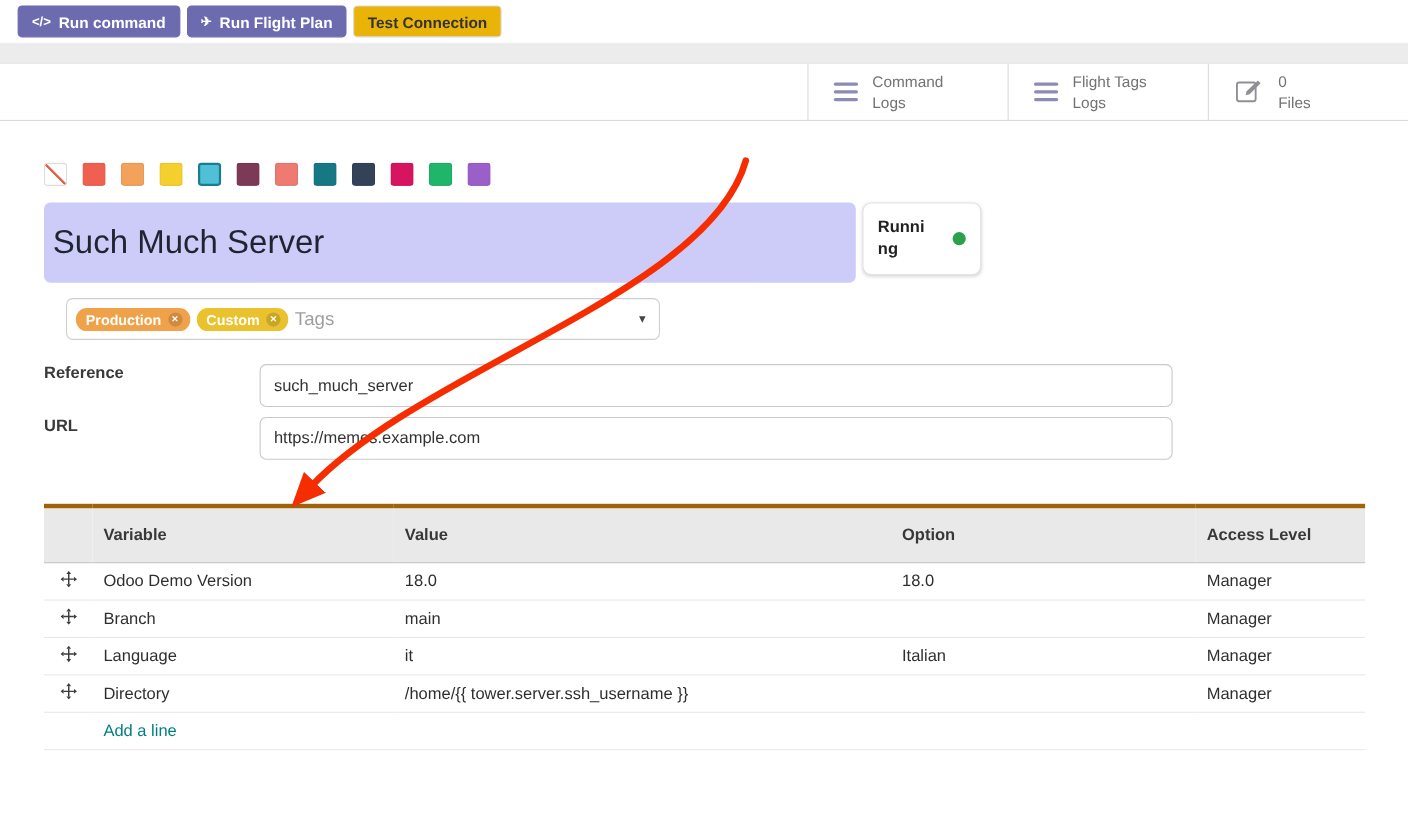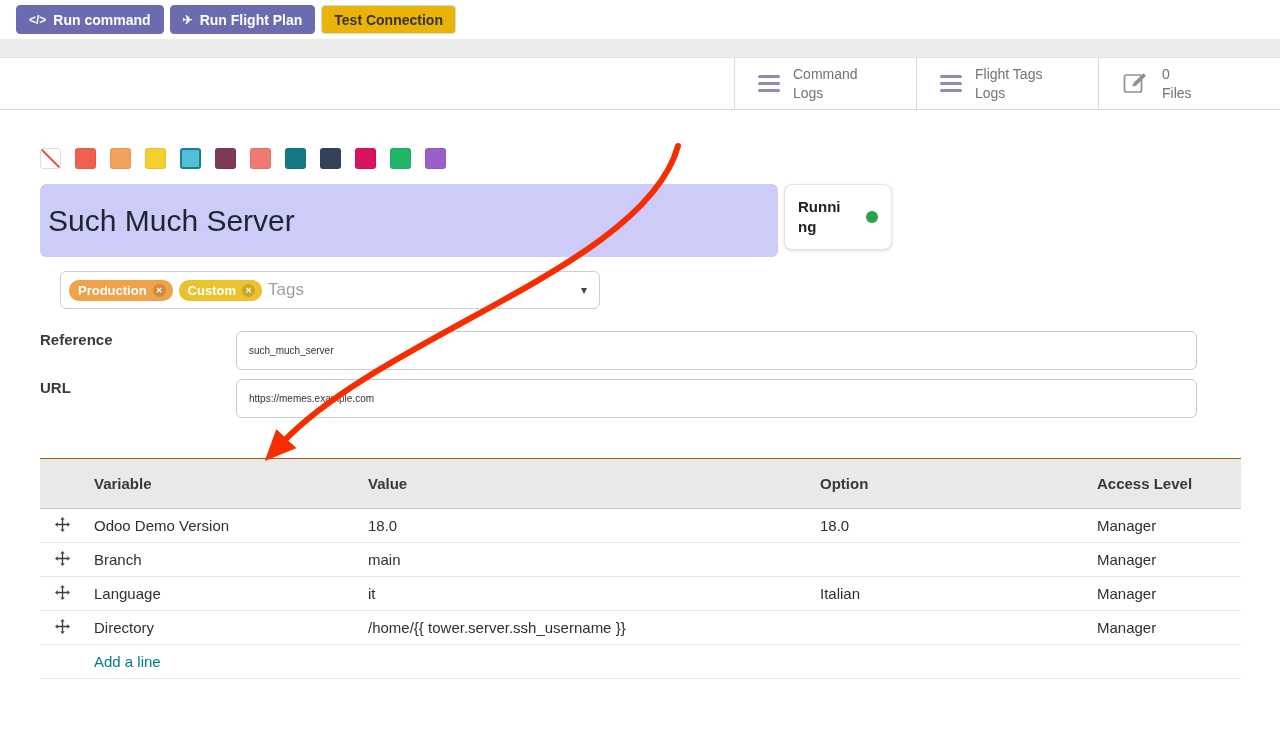--- a/index.html
+++ b/index.html
@@ -98,22 +98,22 @@
     background: rgba(0,0,0,0.14); color: #fff; font-size: 8px;
     display: inline-flex; align-items: center; justify-content: center; cursor: pointer;
   }
   .tags-placeholder { color: #9f9f9f; font-size: 17px; }
   .tags-caret { position: absolute; right: 12px; top: 11px; color: #444; font-size: 12px; }
 
   .field-row { display: flex; align-items: flex-start; margin-top: 9px; }
   .field-row.first { margin-top: 22px; }
   .field-label { width: 196px; font-weight: 700; font-size: 15px; color: #3a3a3a; }
   .field-input {
-    width: 961px; height: 39px; border: 1px solid #c9c9c9; border-radius: 6px;
-    padding: 0 12px; font-size: 10px; color: #333; background: #fff;
+    width: 830px; height: 39px; border: 1px solid #c9c9c9; border-radius: 6px;
+    padding: 0 12px; font-size: 15px; color: #333; background: #fff;
     font-family: inherit; outline: none;
   }
 
   
   .tabs {
     margin-top: 34px; display: flex; align-items: flex-end;
     border-bottom: 1px solid #d8d8d8; width: 1201px;
   }
   .tab {
     padding: 10px 17px; font-size: 15px; font-weight: 500;
@@ -127,21 +127,21 @@
   
   .vars-table {
     margin-top: 40px; width: 1201px; border-collapse: collapse; table-layout: fixed;
     font-size: 15px;
   }
   .c-handle { width: 44px; } .c-var { width: 274px; } .c-val { width: 452px; }
   .c-opt { width: 277px; }
   .vars-table th {
     background: #e9e9e9; text-align: left; font-weight: 700; color: #383838;
     height: 33px; padding: 16px 10px;
-    border-top: 1px solid #a16207; border-bottom: 1px solid #c9c9c9;
+    border-top: 4px solid #a16207; border-bottom: 1px solid #c9c9c9;
   }
   .vars-table td {
     height: 34px; padding: 0 10px; border-bottom: 1px solid #e8e8e8; color: #2f2f2f;
     overflow: hidden; white-space: nowrap;
   }
   .handle-cell { text-align: center; }
   .drag { display: inline-flex; cursor: move; }
   .drag svg { display: block; }
   .add-link { color: var(--link-teal, #017e84); cursor: pointer; }
 

